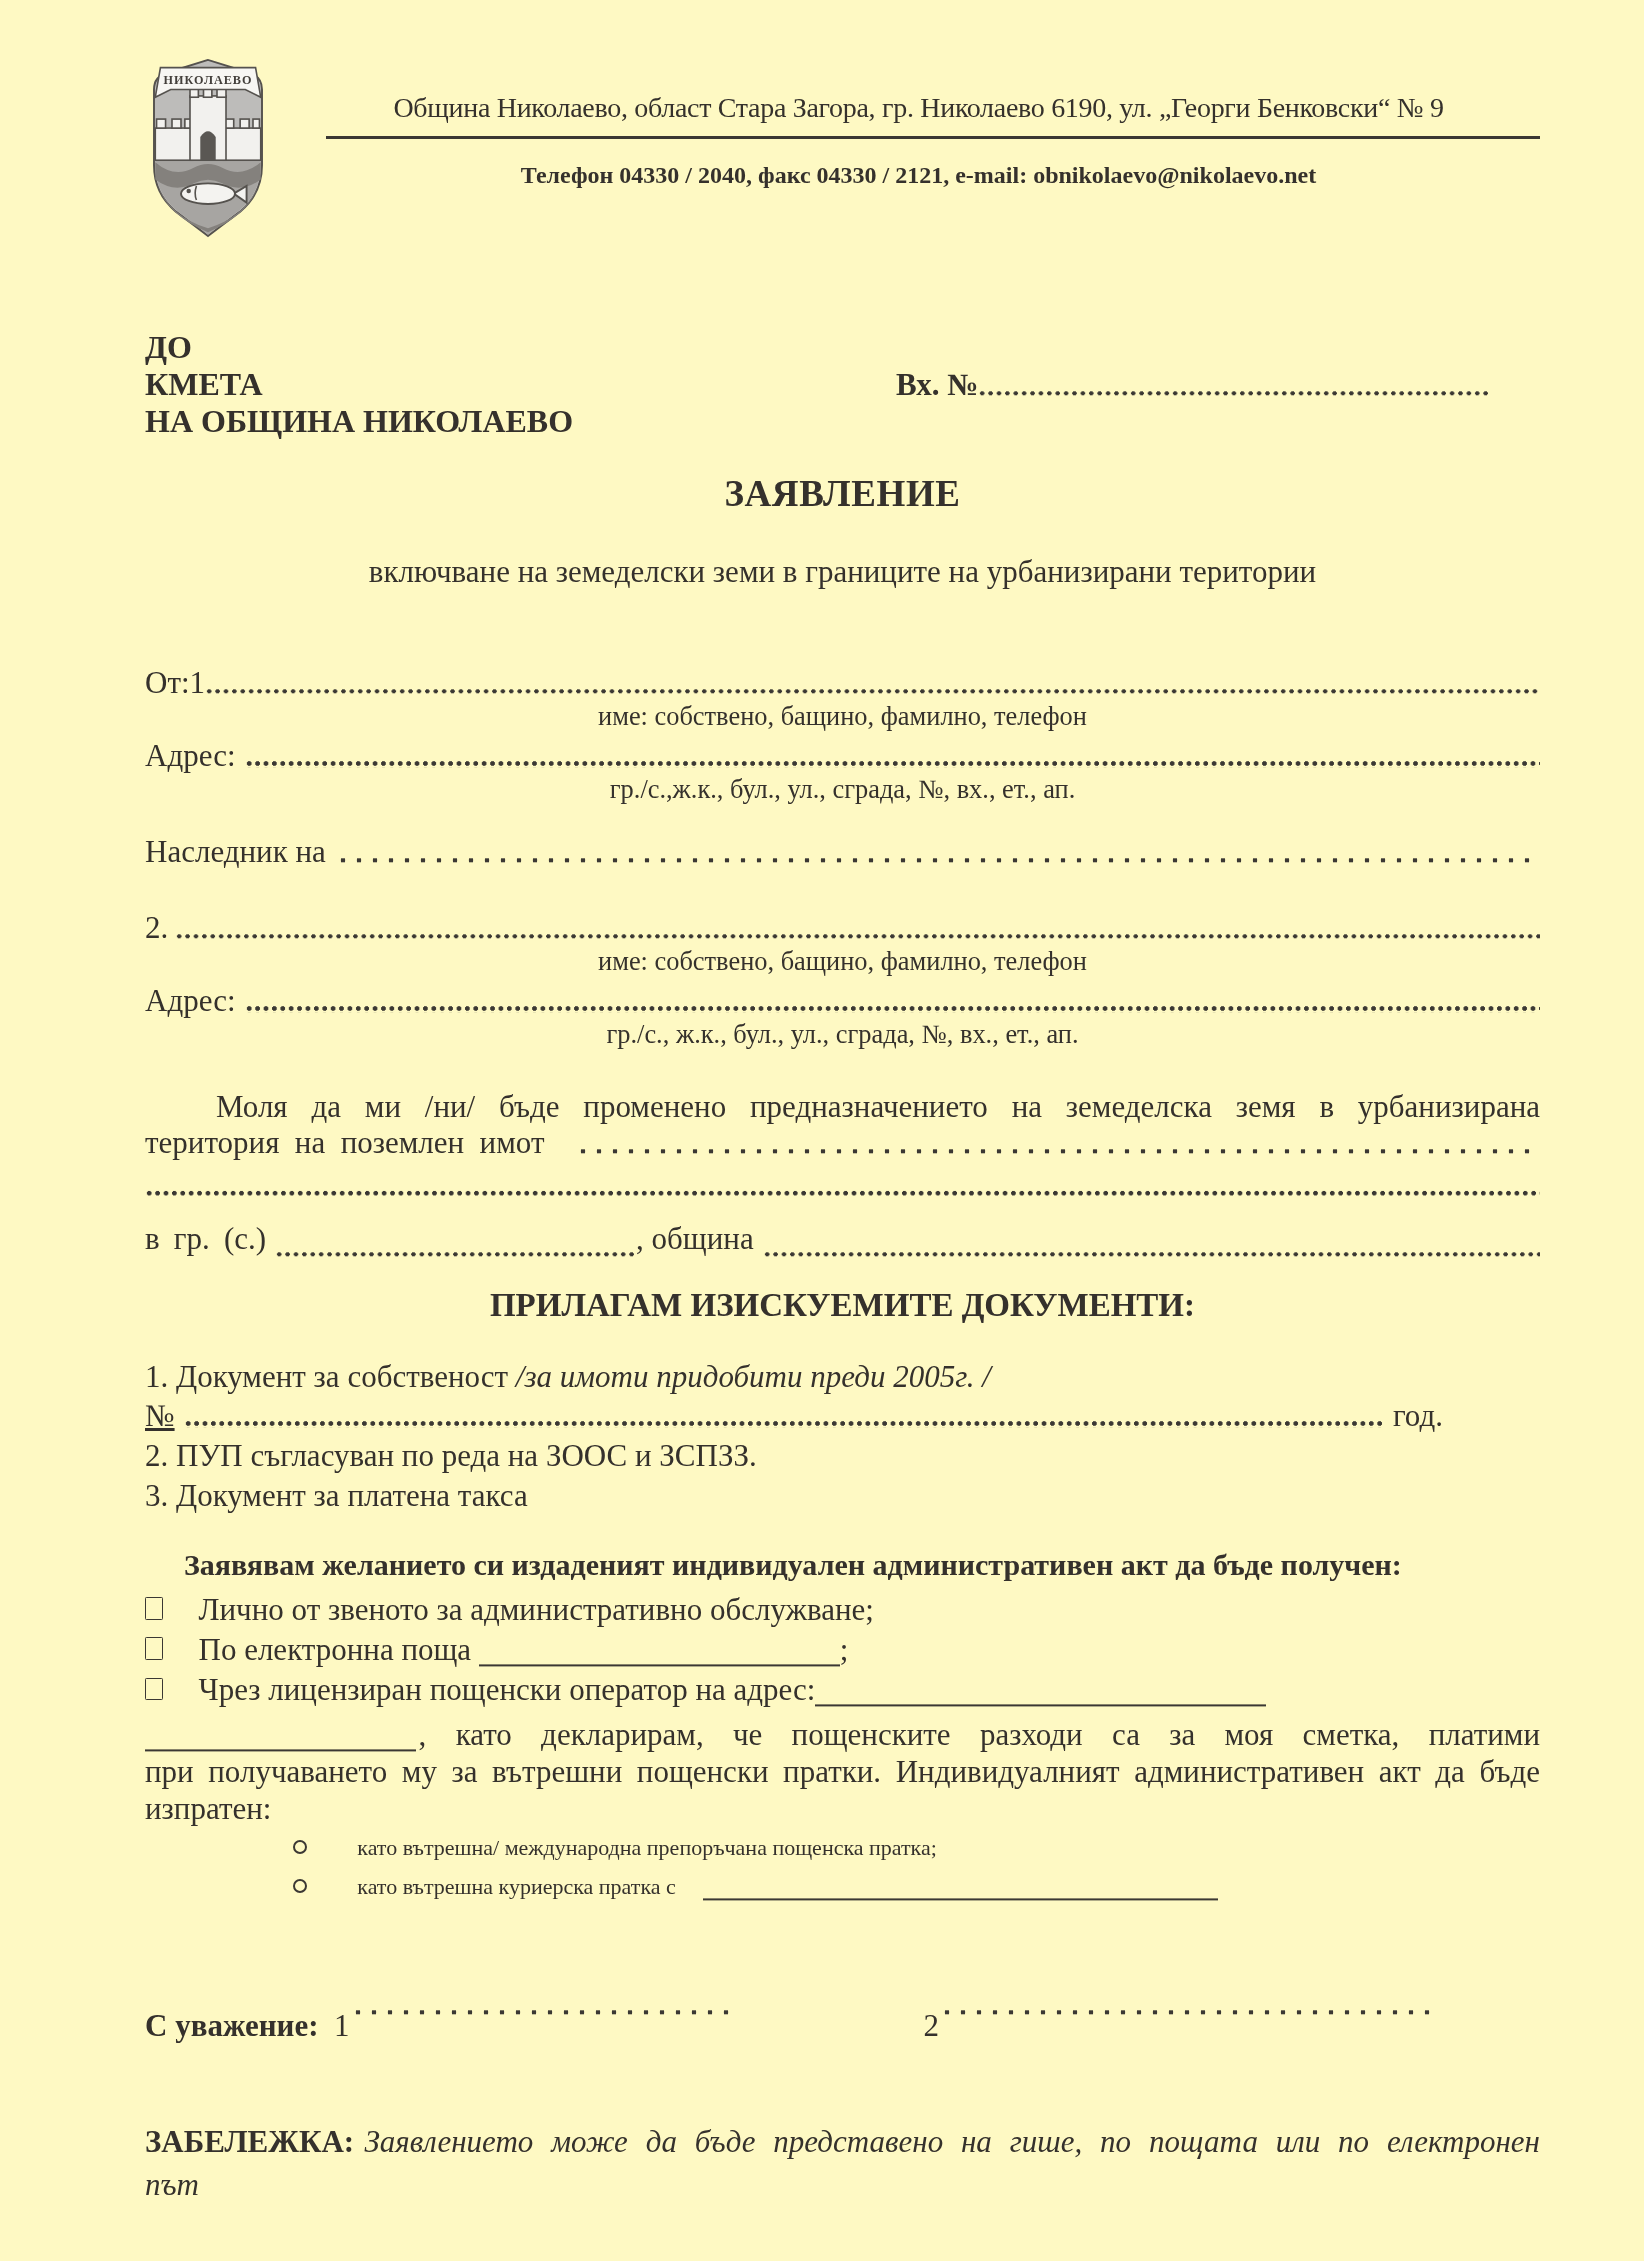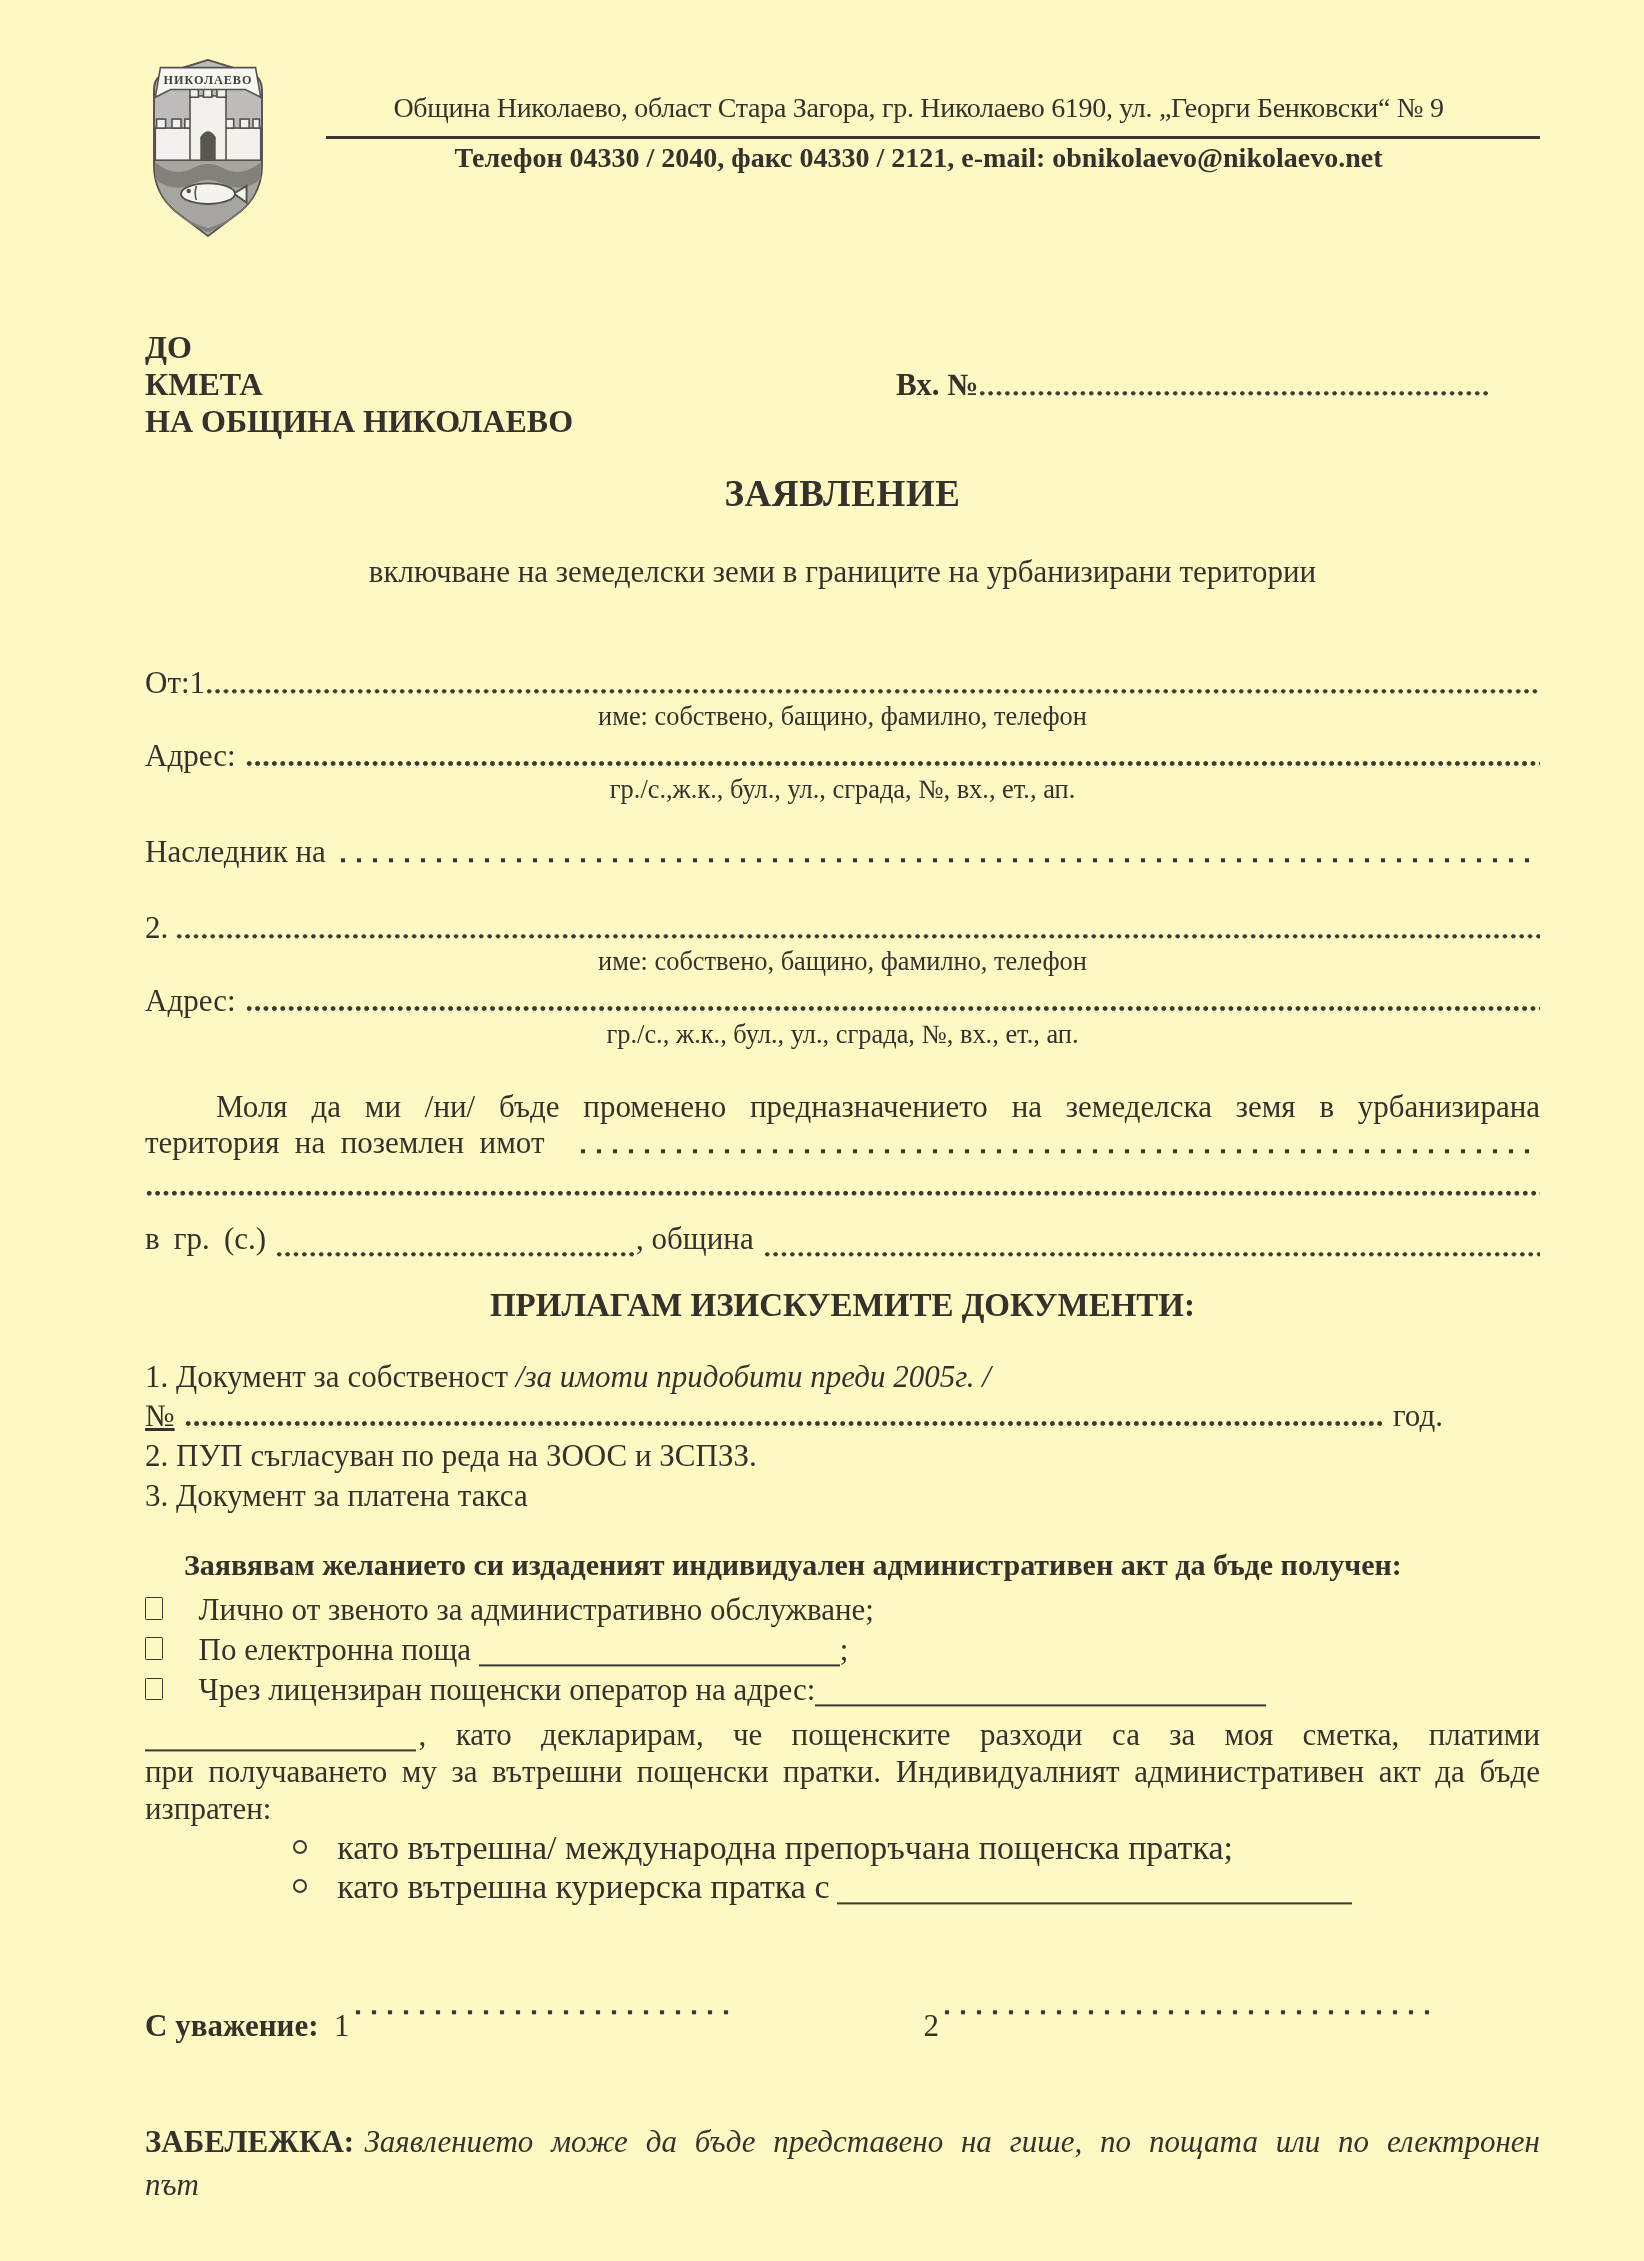--- a/index.html
+++ b/index.html
@@ -13,21 +13,21 @@
     overflow:hidden;
   }
   .content{padding:0 104px 0 145px;}
 
   
   .header{display:flex;padding-top:57px;}
   .emblem{width:126px;height:182px;flex:0 0 auto;}
   .head-right{flex:1;padding-left:26px;}
   .org-line{margin-top:35px;font-weight:normal;font-size:28px;text-align:center;white-space:nowrap;letter-spacing:-0.3px;}
   .head-rule{border:none;border-top:3.2px solid #3b3833;margin:11.6px 0 0 29px;}
-  .contact-line{margin-top:3px;font-weight:bold;font-size:28px;text-align:center;white-space:nowrap;}
+  .contact-line{margin-top:23px;font-weight:bold;font-size:24px;text-align:center;white-space:nowrap;}
 
   
   .addressee{position:relative;margin-top:90px;font-weight:bold;font-size:32px;line-height:37px;}
   .incoming{position:absolute;left:751px;top:37px;width:593px;display:flex;align-items:baseline;font-weight:bold;font-size:31px;}
 
   .title{margin-top:32px;text-align:center;font-weight:bold;font-size:37px;letter-spacing:0.6px;}
   .subtitle{margin-top:39px;text-align:center;font-size:31px;}
 
   
   .frow{display:flex;align-items:baseline;font-size:31px;line-height:35px;}
@@ -78,21 +78,21 @@
   .opt + .opt{margin-top:5.2px;}
   .checkbox{flex:0 0 auto;width:15.5px;height:20.6px;border:1.9px solid #3b3833;margin-right:36px;border-radius:1.3px;}
   .opt2-blank{width:361px;margin-left:7.7px;}
   .opt3-blank{width:451px;}
 
   .decl{font-size:31px;line-height:37px;margin-top:9px;}
   .decl-line1{text-align:justify;text-align-last:justify;}
   .decl-blank{width:271px;margin-right:2.6px;}
   .decl-line2{text-align:justify;text-align-last:justify;}
 
-  .subopt{display:flex;align-items:baseline;font-size:34px;line-height:35px;padding-left:148px;}
+  .subopt{display:flex;align-items:baseline;font-size:22px;line-height:35px;padding-left:148px;gap:20px;}
   #subopt1{margin-top:2.6px;}
   #subopt2{margin-top:3.9px;}
   .circle{flex:0 0 auto;width:10.3px;height:10.3px;border:2.6px solid #3b3833;border-radius:50%;margin-right:30px;align-self:center;}
   .sub2-blank{width:515px;margin-left:7.7px;}
 
   
   .sig-row{display:flex;align-items:flex-start;margin-top:104px;font-size:31px;}
   .sig-label{font-weight:bold;margin-right:15.5px;}
   .sig-dots1{width:387px;}
   .sig-gap{width:187px;}

